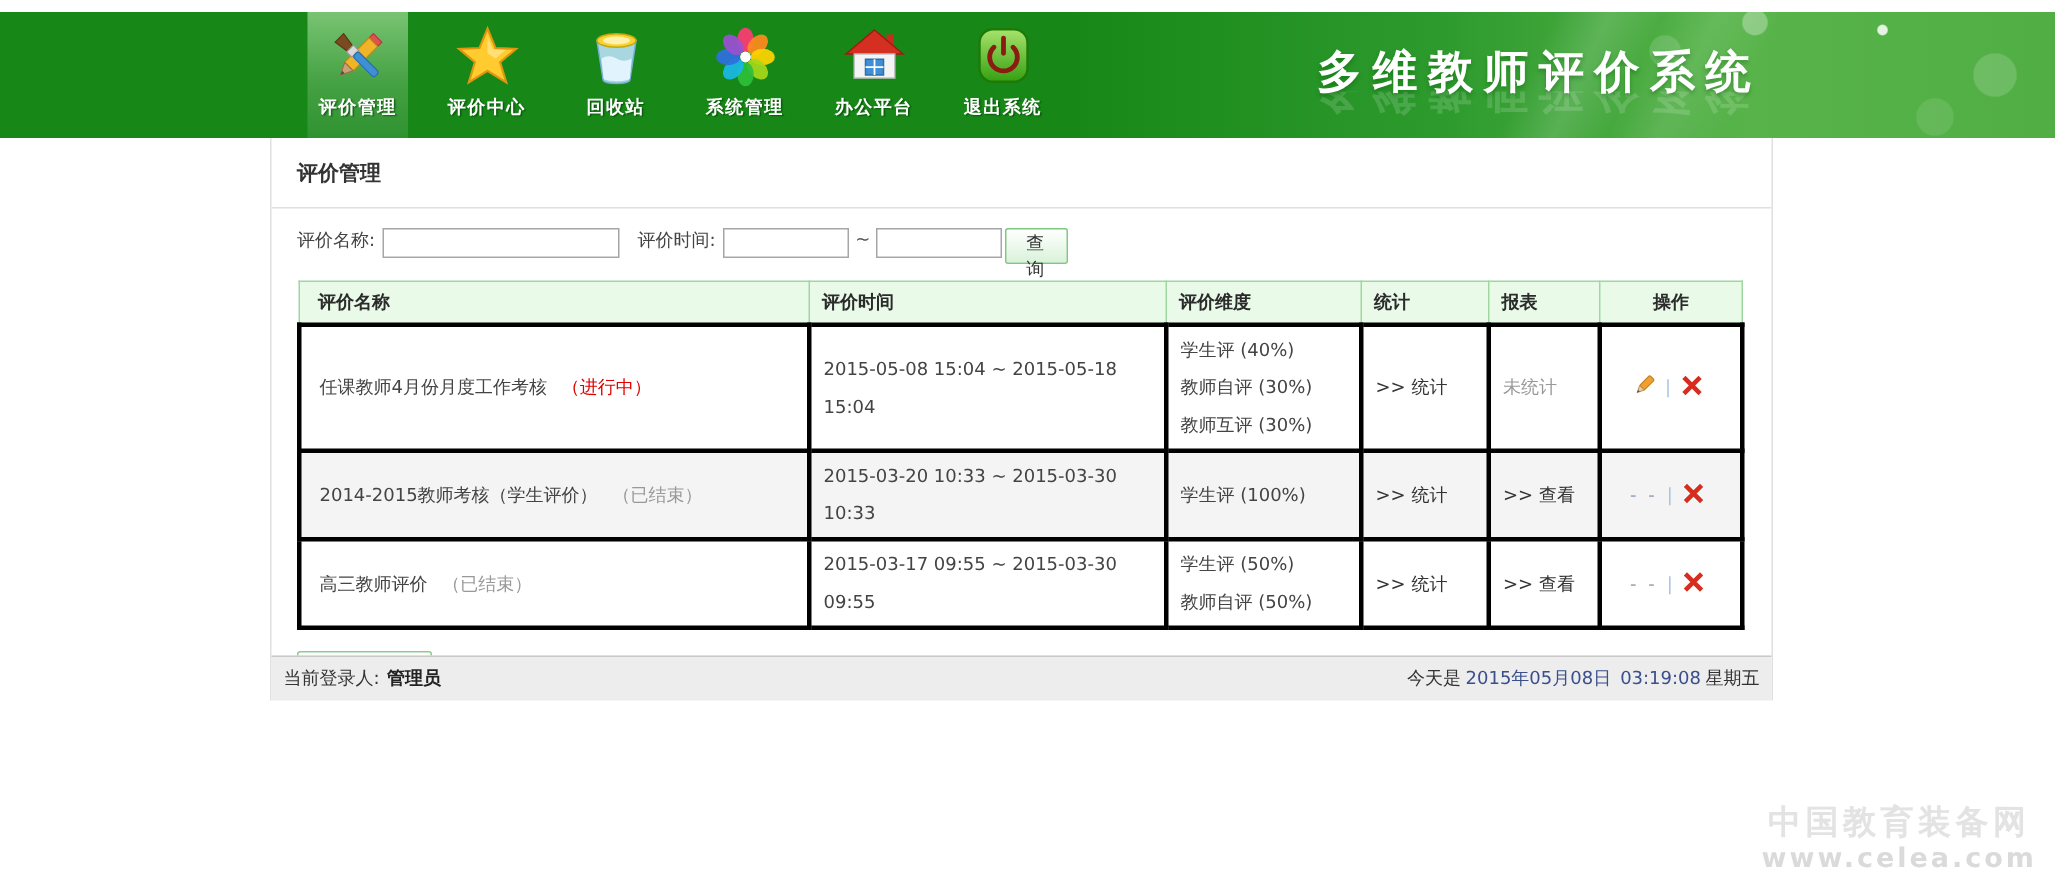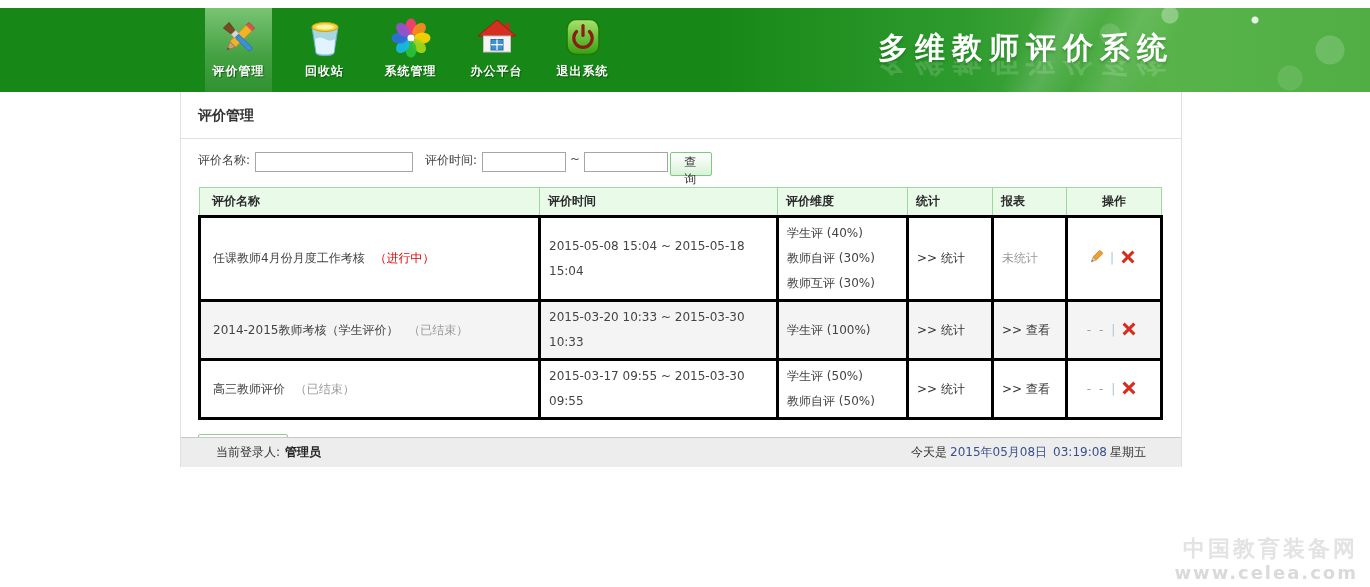--- a/index.html
+++ b/index.html
@@ -70,26 +70,26 @@
   .pagination{display:flex;align-items:center;color:#333;white-space:nowrap;}
   .pagination .pg-link{cursor:pointer;}
   .pg-num{color:#c95f00;}
   .pg-slash{color:#3c6fc4;margin:0 1px;}
   .pg-gap{display:inline-block;width:6px;}
   .pg-input{width:26px;height:16px;border:1px solid #999;text-align:center;color:#2c3e75;font-size:12px;
     margin:0 5px;padding:0;}
 
   
   .footer{position:absolute;left:0;right:0;top:345px;height:29px;background:#ededed;border-top:1px solid #c9c9c9;
-    display:flex;justify-content:space-between;align-items:center;padding:0 35px;}
+    display:flex;justify-content:space-between;align-items:center;padding:0 8px;}
   .footer .user{font-weight:bold;margin-left:5px;color:#222;}
   .date-navy{color:#3a4f8c;margin:0 3px;}
 
   
-  .watermark{position:absolute;right:12px;bottom:3px;text-align:right;font-weight:bold;line-height:1.2;}
+  .watermark{position:absolute;right:12px;bottom:3px;text-align:center;font-weight:bold;line-height:1.2;}
   .wm1{font-size:22px;color:#e3e3e3;letter-spacing:3px;}
   .wm2{font-size:18px;color:#dadada;letter-spacing:2px;}
 </style>
 </head>
 <body>
 
 <div class="canvas">
 
   <div class="topbar">
     <div class="nav">
@@ -106,20 +106,29 @@
             <g transform="rotate(-45 21 21)">
               <polygon points="17,3 25,3 23.5,13 18.5,13" fill="#7a4a21" stroke="#5c3614" stroke-width="0.8"></polygon>
               <rect x="17.8" y="13" width="6.4" height="5" fill="#d9d9d9" stroke="#9a9a9a" stroke-width="0.8"></rect>
               <rect x="18.5" y="18" width="5" height="20" rx="2" fill="#3f8fd6" stroke="#2a6faa" stroke-width="0.8"></rect>
             </g>
           </svg>
         </span>
         <span class="nav-label">评价管理</span>
       </div>
 
+      <div class="nav-item">
+        <span class="nav-icon">
+          <svg width="42" height="42" viewBox="0 0 42 42">
+            <polygon points="21,2 26.3,15 40,15.6 29.4,24.4 33.5,38 21,30.2 8.5,38 12.6,24.4 2,15.6 15.7,15" fill="#ffcb2e" stroke="#e0960d" stroke-width="1.4"></polygon>
+            <polygon points="21,7 24.5,16 33,16.4 26.4,22 21,18.5" fill="#ffe38a" opacity="0.8"></polygon>
+          </svg>
+        </span>
+        <span class="nav-label">评价中心</span>
+      </div>
 
 
       <div class="nav-item">
         <span class="nav-icon">
           <svg width="42" height="42" viewBox="0 0 42 42">
             <path d="M8,10 L34,10 L30,36 C30,39.5 12,39.5 12,36 Z" fill="#b8e0f5" fill-opacity="0.9" stroke="#74aed6" stroke-width="1"></path>
             <path d="M11,22 Q16,19 21,22 T31,22 L30,35 C30,37.8 12.3,37.8 12.3,35 Z" fill="#e4f4fd" opacity="0.95"></path>
             <ellipse cx="21" cy="10" rx="13" ry="4.5" fill="#f5d433" stroke="#caa50e" stroke-width="1"></ellipse>
             <ellipse cx="21" cy="10" rx="9" ry="2.6" fill="#fdf1b0"></ellipse>
           </svg>

